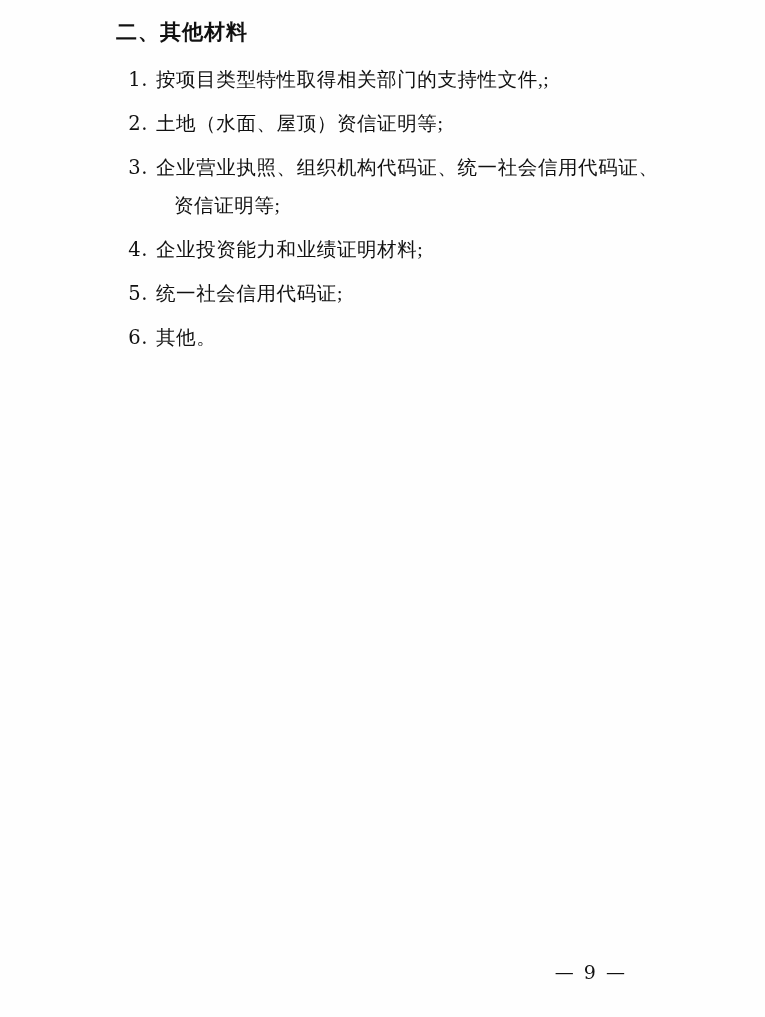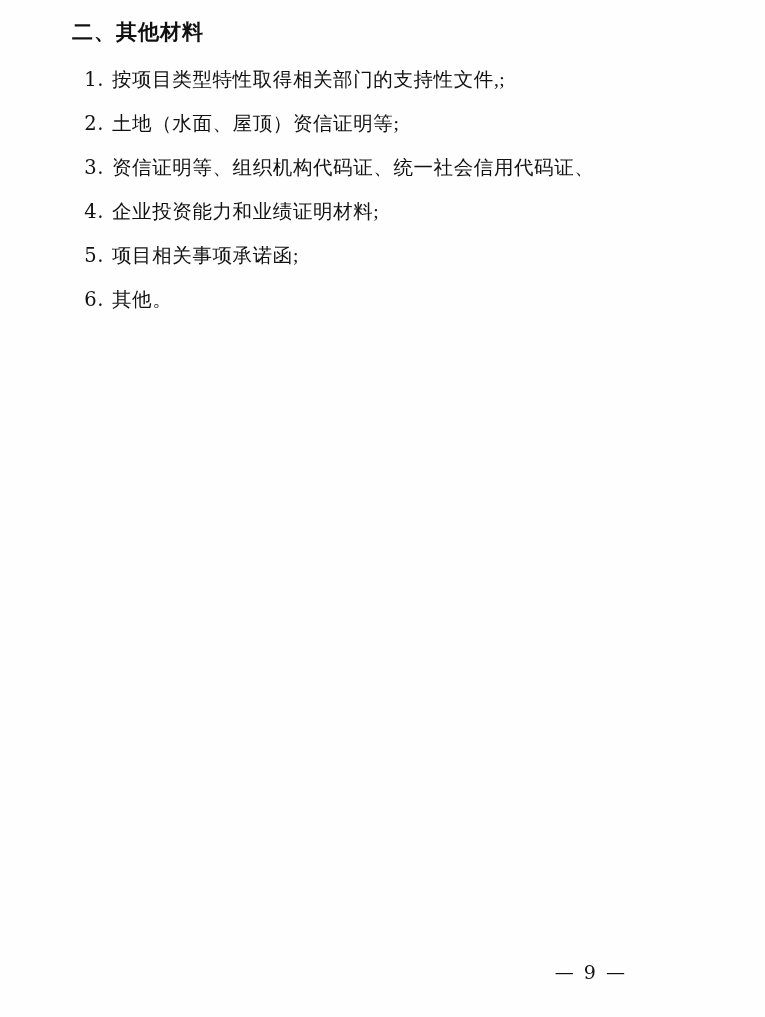--- a/index.html
+++ b/index.html
@@ -13,21 +13,21 @@
     font-family: "DejaVu Serif", "Liberation Serif", serif;
     color: #111;
     position: relative;
     overflow: hidden;
   }
   .page {
     position: relative;
     width: 749px;
     height: 1017px;
     box-sizing: border-box;
-    padding: 18px 72px 0 72px;
+    padding: 18px 72px 0 116px;
   }
   .section-heading {
     font-family: "DejaVu Sans", "Liberation Sans", sans-serif;
     font-weight: bold;
     font-size: 21px;
     letter-spacing: 1px;
     margin: 0 0 14px 0;
     line-height: 1.4;
   }
   .item-list {
@@ -83,32 +83,33 @@
     </li>
 
     <li class="item">
       <span class="item-num">2.</span>
       <span class="item-text">土地（水面、屋顶）资信证明等;</span>
     </li>
 
     <li class="item">
       <span class="item-num">3.</span>
       <span class="item-text">
-        <span>资信证明等、组织机构代码证、统一社会信用代码证、</span>
+        <span>企业营业执照、组织机构代码证、统一社会信用代码证、</span>
+        <span class="cont">资信证明等;</span>
       </span>
     </li>
 
     <li class="item">
       <span class="item-num">4.</span>
       <span class="item-text">企业投资能力和业绩证明材料;</span>
     </li>
 
     <li class="item">
       <span class="item-num">5.</span>
-      <span class="item-text">项目相关事项承诺函;</span>
+      <span class="item-text">统一社会信用代码证;</span>
     </li>
 
     <li class="item">
       <span class="item-num">6.</span>
       <span class="item-text">其他。</span>
     </li>
 
   </ul>
 
   <div class="page-number">— 9 —</div>

